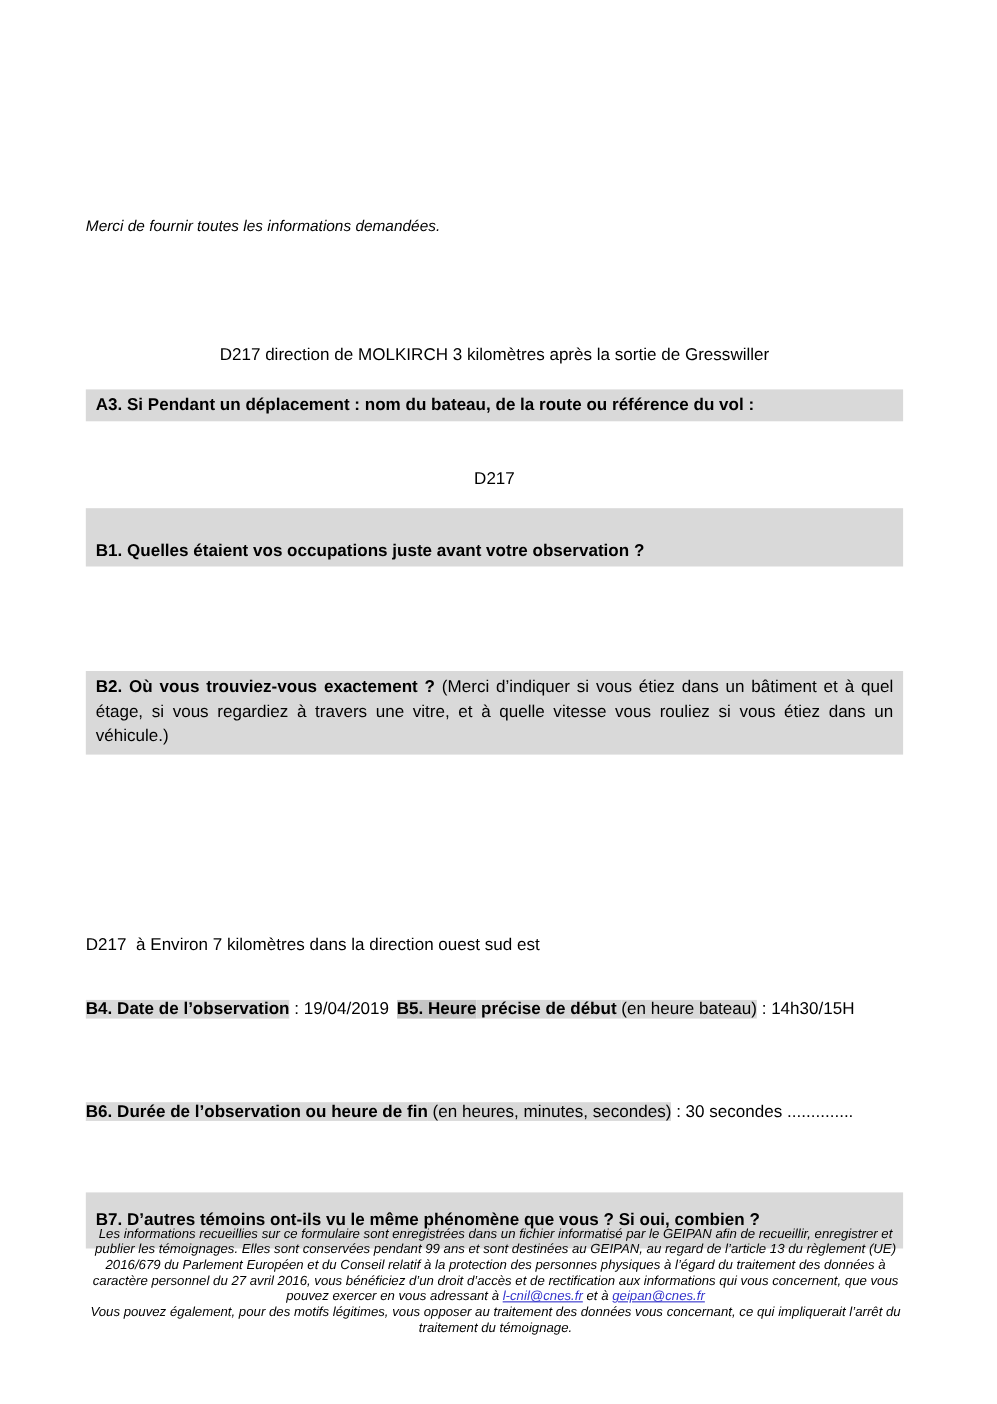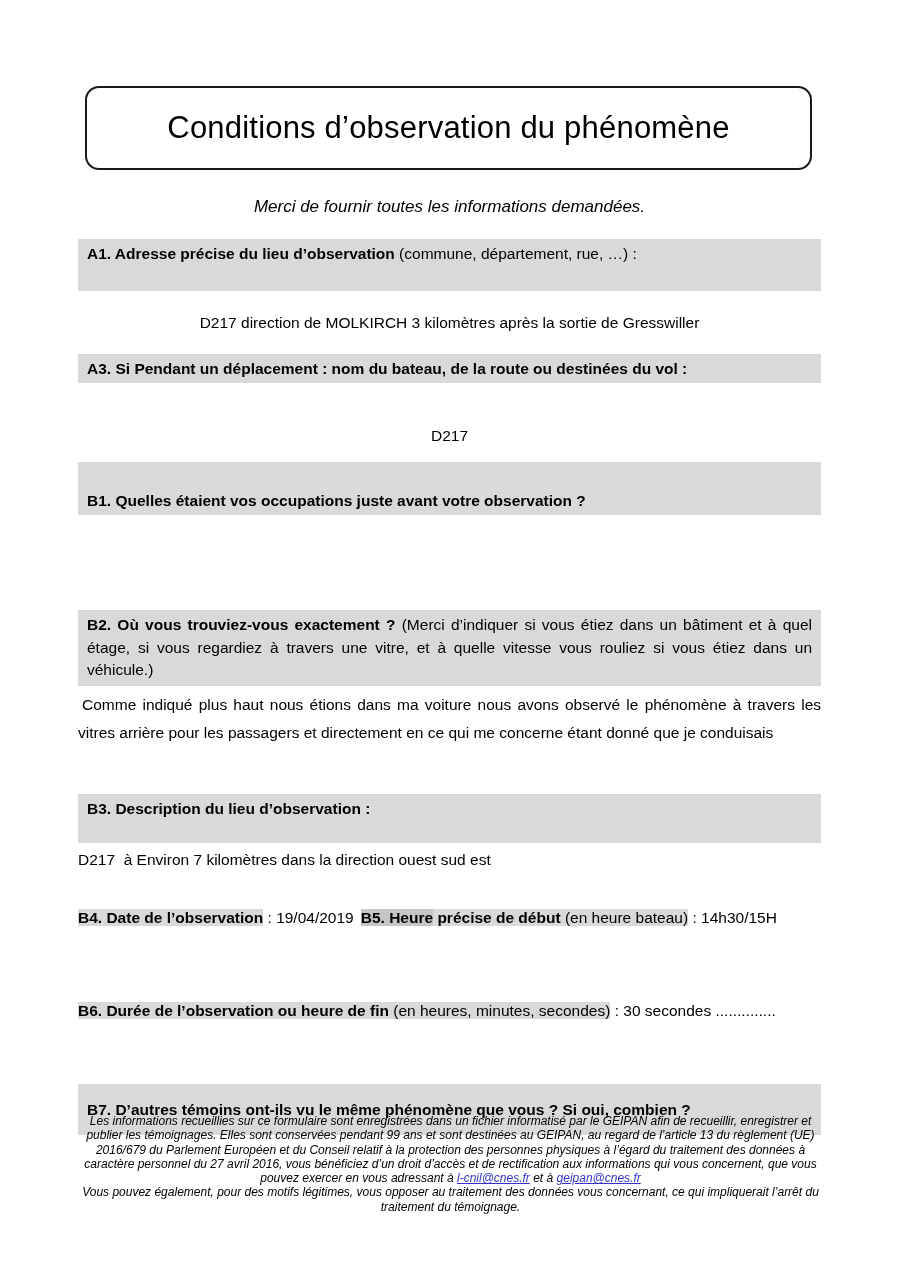--- a/index.html
+++ b/index.html
@@ -22,23 +22,23 @@
     box-sizing: border-box;
   }
   .title-box .title-text {
     font-size: 31px;
     font-weight: 400;
     letter-spacing: 0.2px;
   }
   .subtitle {
     position: absolute;
     left: 78px; top: 197px; width: 743px;
-    text-align: center;
+    text-align: left;
     font-style: italic;
-    font-size: 17px;
+    font-size: 14px;
   }
   .sec {
     position: absolute;
     left: 78px; width: 743px;
     box-sizing: border-box;
     background: var(--highlight, #d9d9d9);
     font-size: 15.5px;
     line-height: 21px;
     padding: 4px 9px;
   }
@@ -100,38 +100,32 @@
   }
   .version { font-size: 14.5px; padding-left: 16px; }
   .pageno { font-size: 12.5px; padding-right: 4px; }
   .pageno .num { font-size: 17.5px; }
 </style>
 </head>
 <body>
 
 <div class="page">
 
-  <div class="title-box">
-    <span class="title-text">Conditions d’observation du phénomène</span>
-  </div>
 
   <div class="subtitle">Merci de fournir toutes les informations demandées.</div>
 
-  <div class="sec sec-a1"><b>A1. Adresse précise du lieu d’observation</b><span> (commune, département, rue, …) :</span></div>
   <div class="answer ans-a1 center">D217 direction de MOLKIRCH 3 kilomètres après la sortie de Gresswiller</div>
 
-  <div class="sec sec-a3"><b>A3. Si Pendant un déplacement : nom du bateau, de la route ou destinées du vol :</b></div>
+  <div class="sec sec-a3"><b>A3. Si Pendant un déplacement : nom du bateau, de la route ou référence du vol :</b></div>
   <div class="answer ans-a3 center">D217</div>
 
   <div class="sec sec-b1"><b>B1. Quelles étaient vos occupations juste avant votre observation ?</b></div>
 
   <div class="sec sec-b2"><b>B2. Où vous trouviez-vous exactement ?</b><span> (Merci d’indiquer si vous étiez dans un bâtiment et à quel étage, si vous regardiez à travers une vitre, et à quelle vitesse vous rouliez si vous étiez dans un véhicule.)</span></div>
-  <div class="answer ans-b2 justify">Comme indiqué plus haut nous étions dans ma voiture nous avons observé le phénomène à travers les vitres arrière pour les passagers et directement en ce qui me concerne étant donné que je conduisais</div>
 
-  <div class="sec sec-b3"><b>B3. Description du lieu d’observation :</b></div>
   <div class="answer ans-b3">D217  à Environ 7 kilomètres dans la direction ouest sud est</div>
 
   <div class="inline-row row-b4"><span class="hl bold">B4. Date de l’observation</span><span> : </span><span>19/04/2019</span><span class="hl-dark bold gap-left">B5. Heure</span><span class="hl bold"> précise de début </span><span class="hl">(en heure bateau)</span><span> : </span><span>14h30/15H</span></div>
 
   <div class="inline-row row-b6"><span class="hl bold">B6. Durée de l’observation ou heure de fin</span><span class="hl"> (en heures, minutes, secondes)</span><span> : </span><span>30 secondes ..............</span></div>
 
   <div class="sec sec-b7"><b>B7. D’autres témoins ont-ils vu le même phénomène que vous ? Si oui, combien ?</b></div>
 
   <div class="legal">
     <p><span>Les informations recueillies sur ce formulaire sont enregistrées dans un fichier informatisé par le GEIPAN afin de recueillir, enregistrer et publier les témoignages. Elles sont conservées pendant 99 ans et sont destinées au GEIPAN, au regard de l’article 13 du règlement (UE) 2016/679 du Parlement Européen et du Conseil relatif à la protection des personnes physiques à l’égard du traitement des données à caractère personnel  du 27 avril 2016, vous bénéficiez d’un droit d’accès et de rectification aux informations qui vous concernent, que vous pouvez exercer en vous adressant à </span><a>l-cnil@cnes.fr</a><span> et à </span><a>geipan@cnes.fr</a></p>

